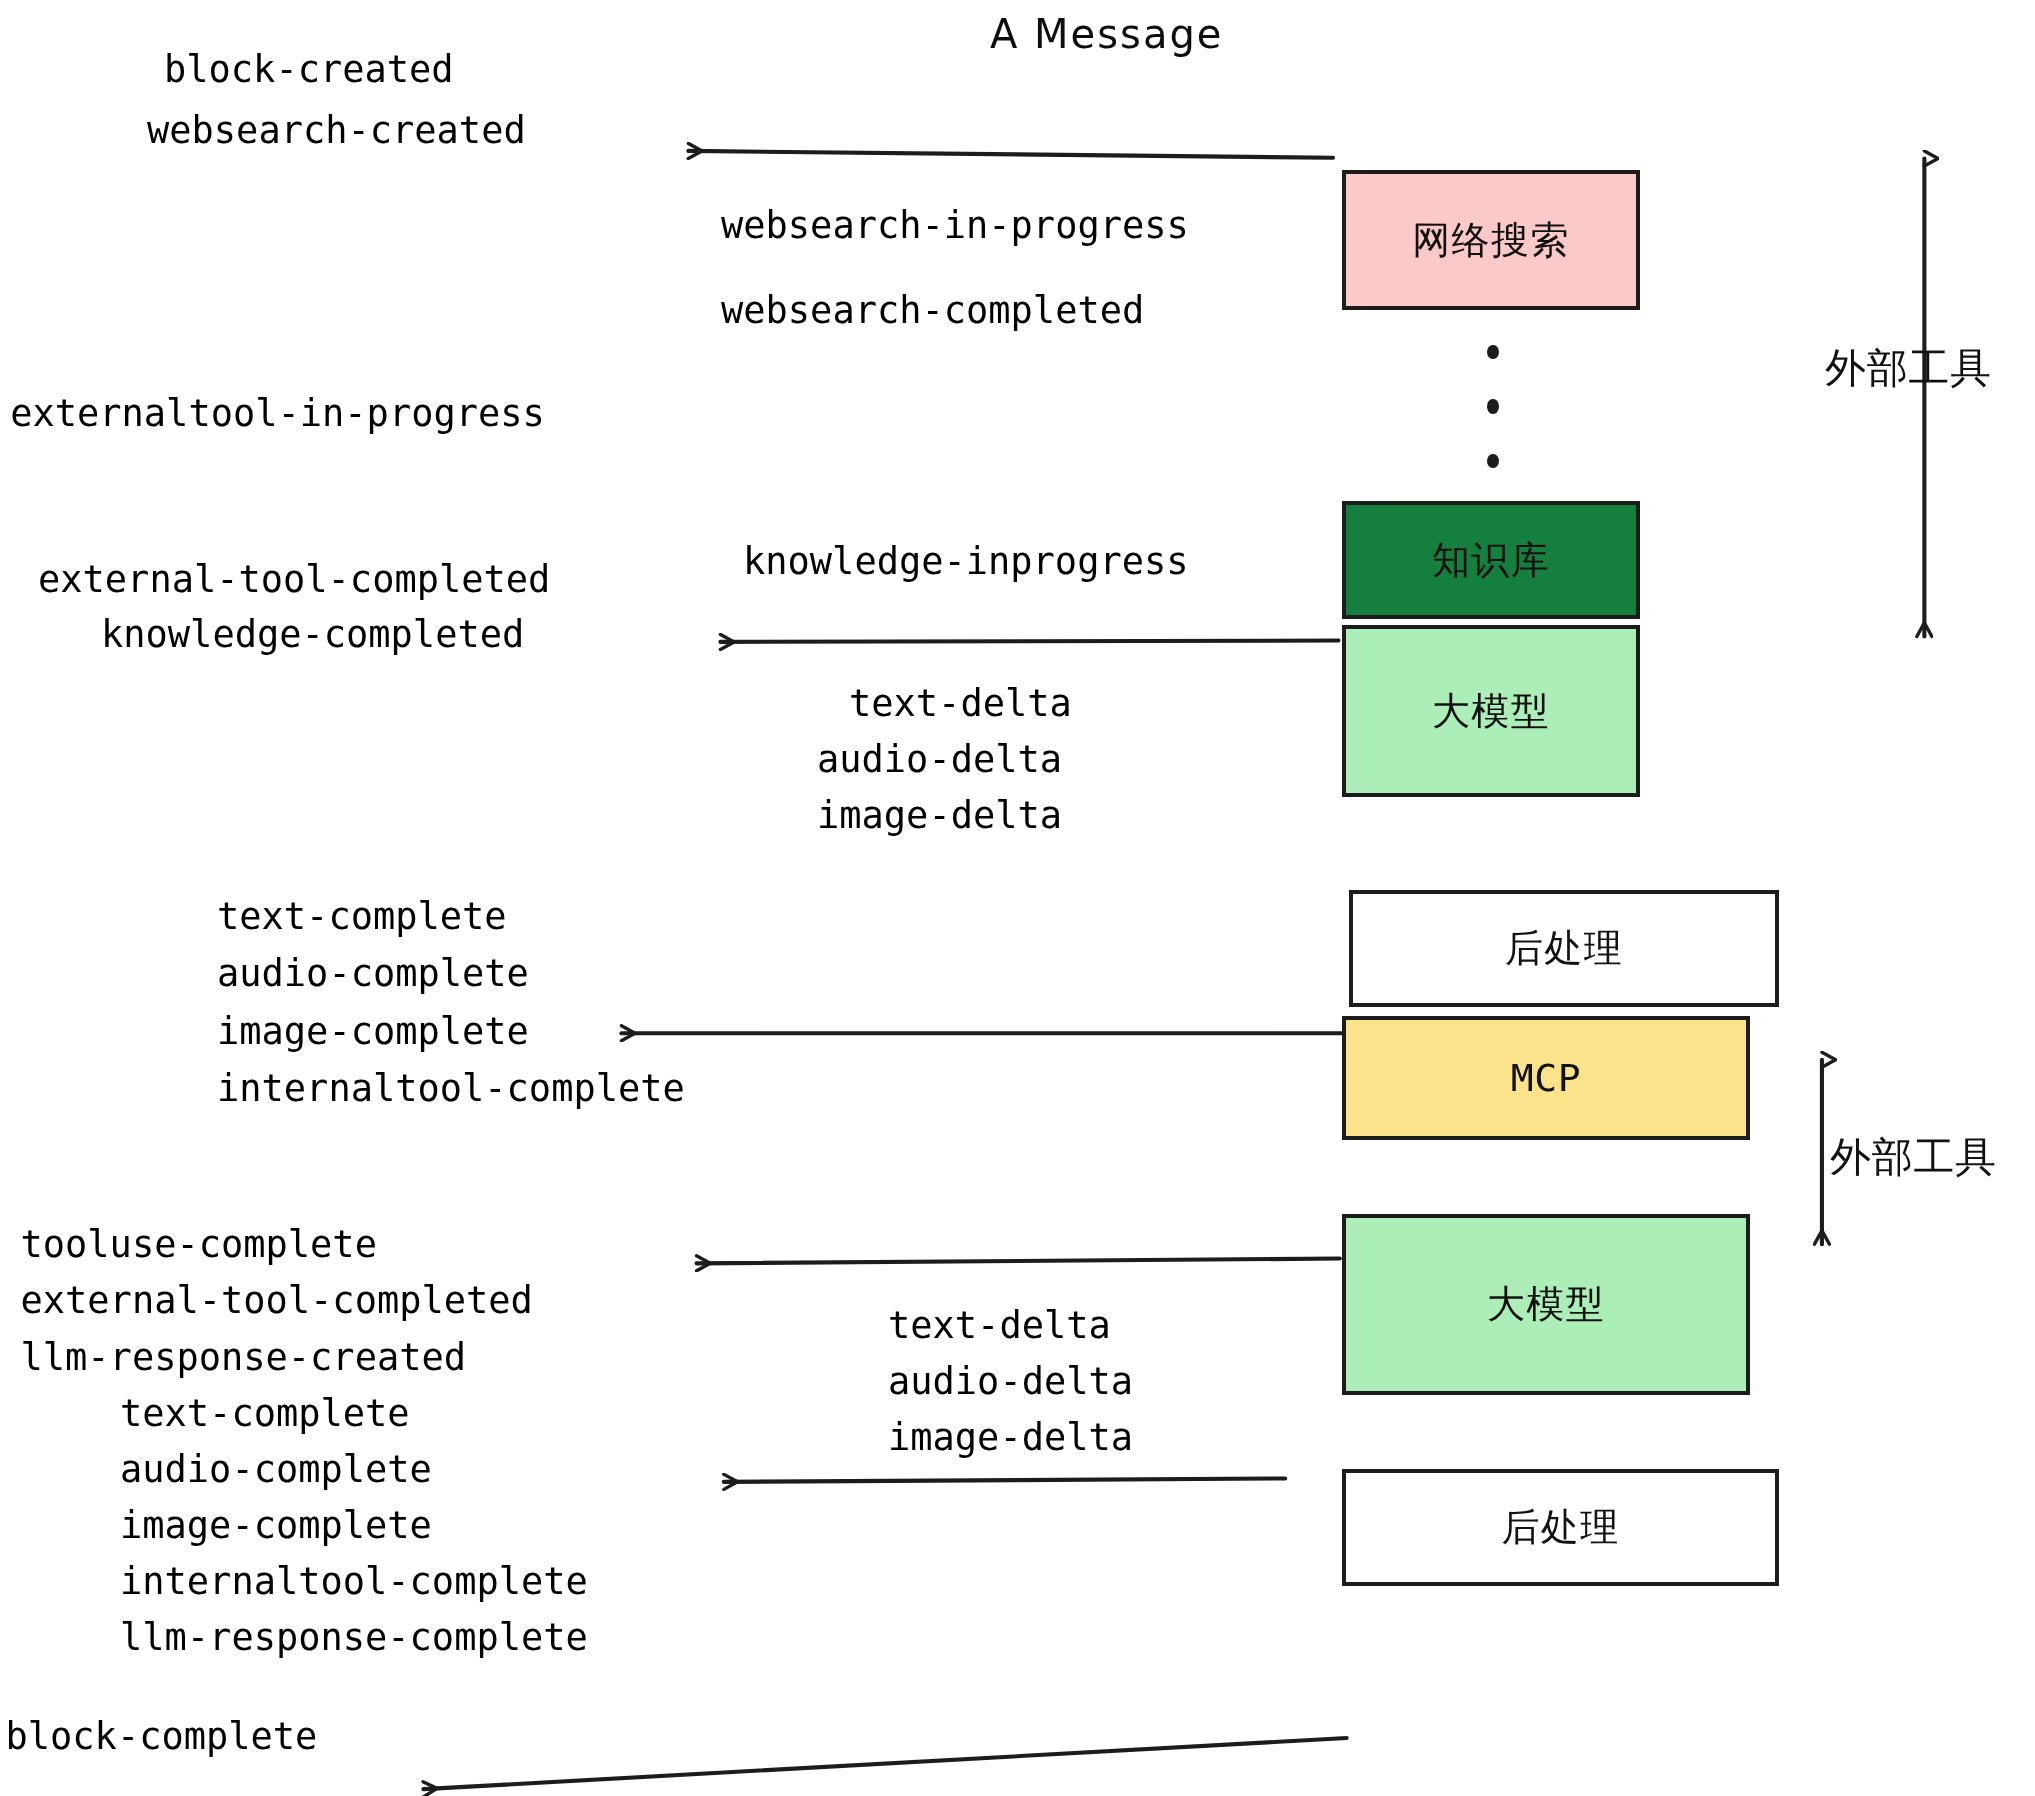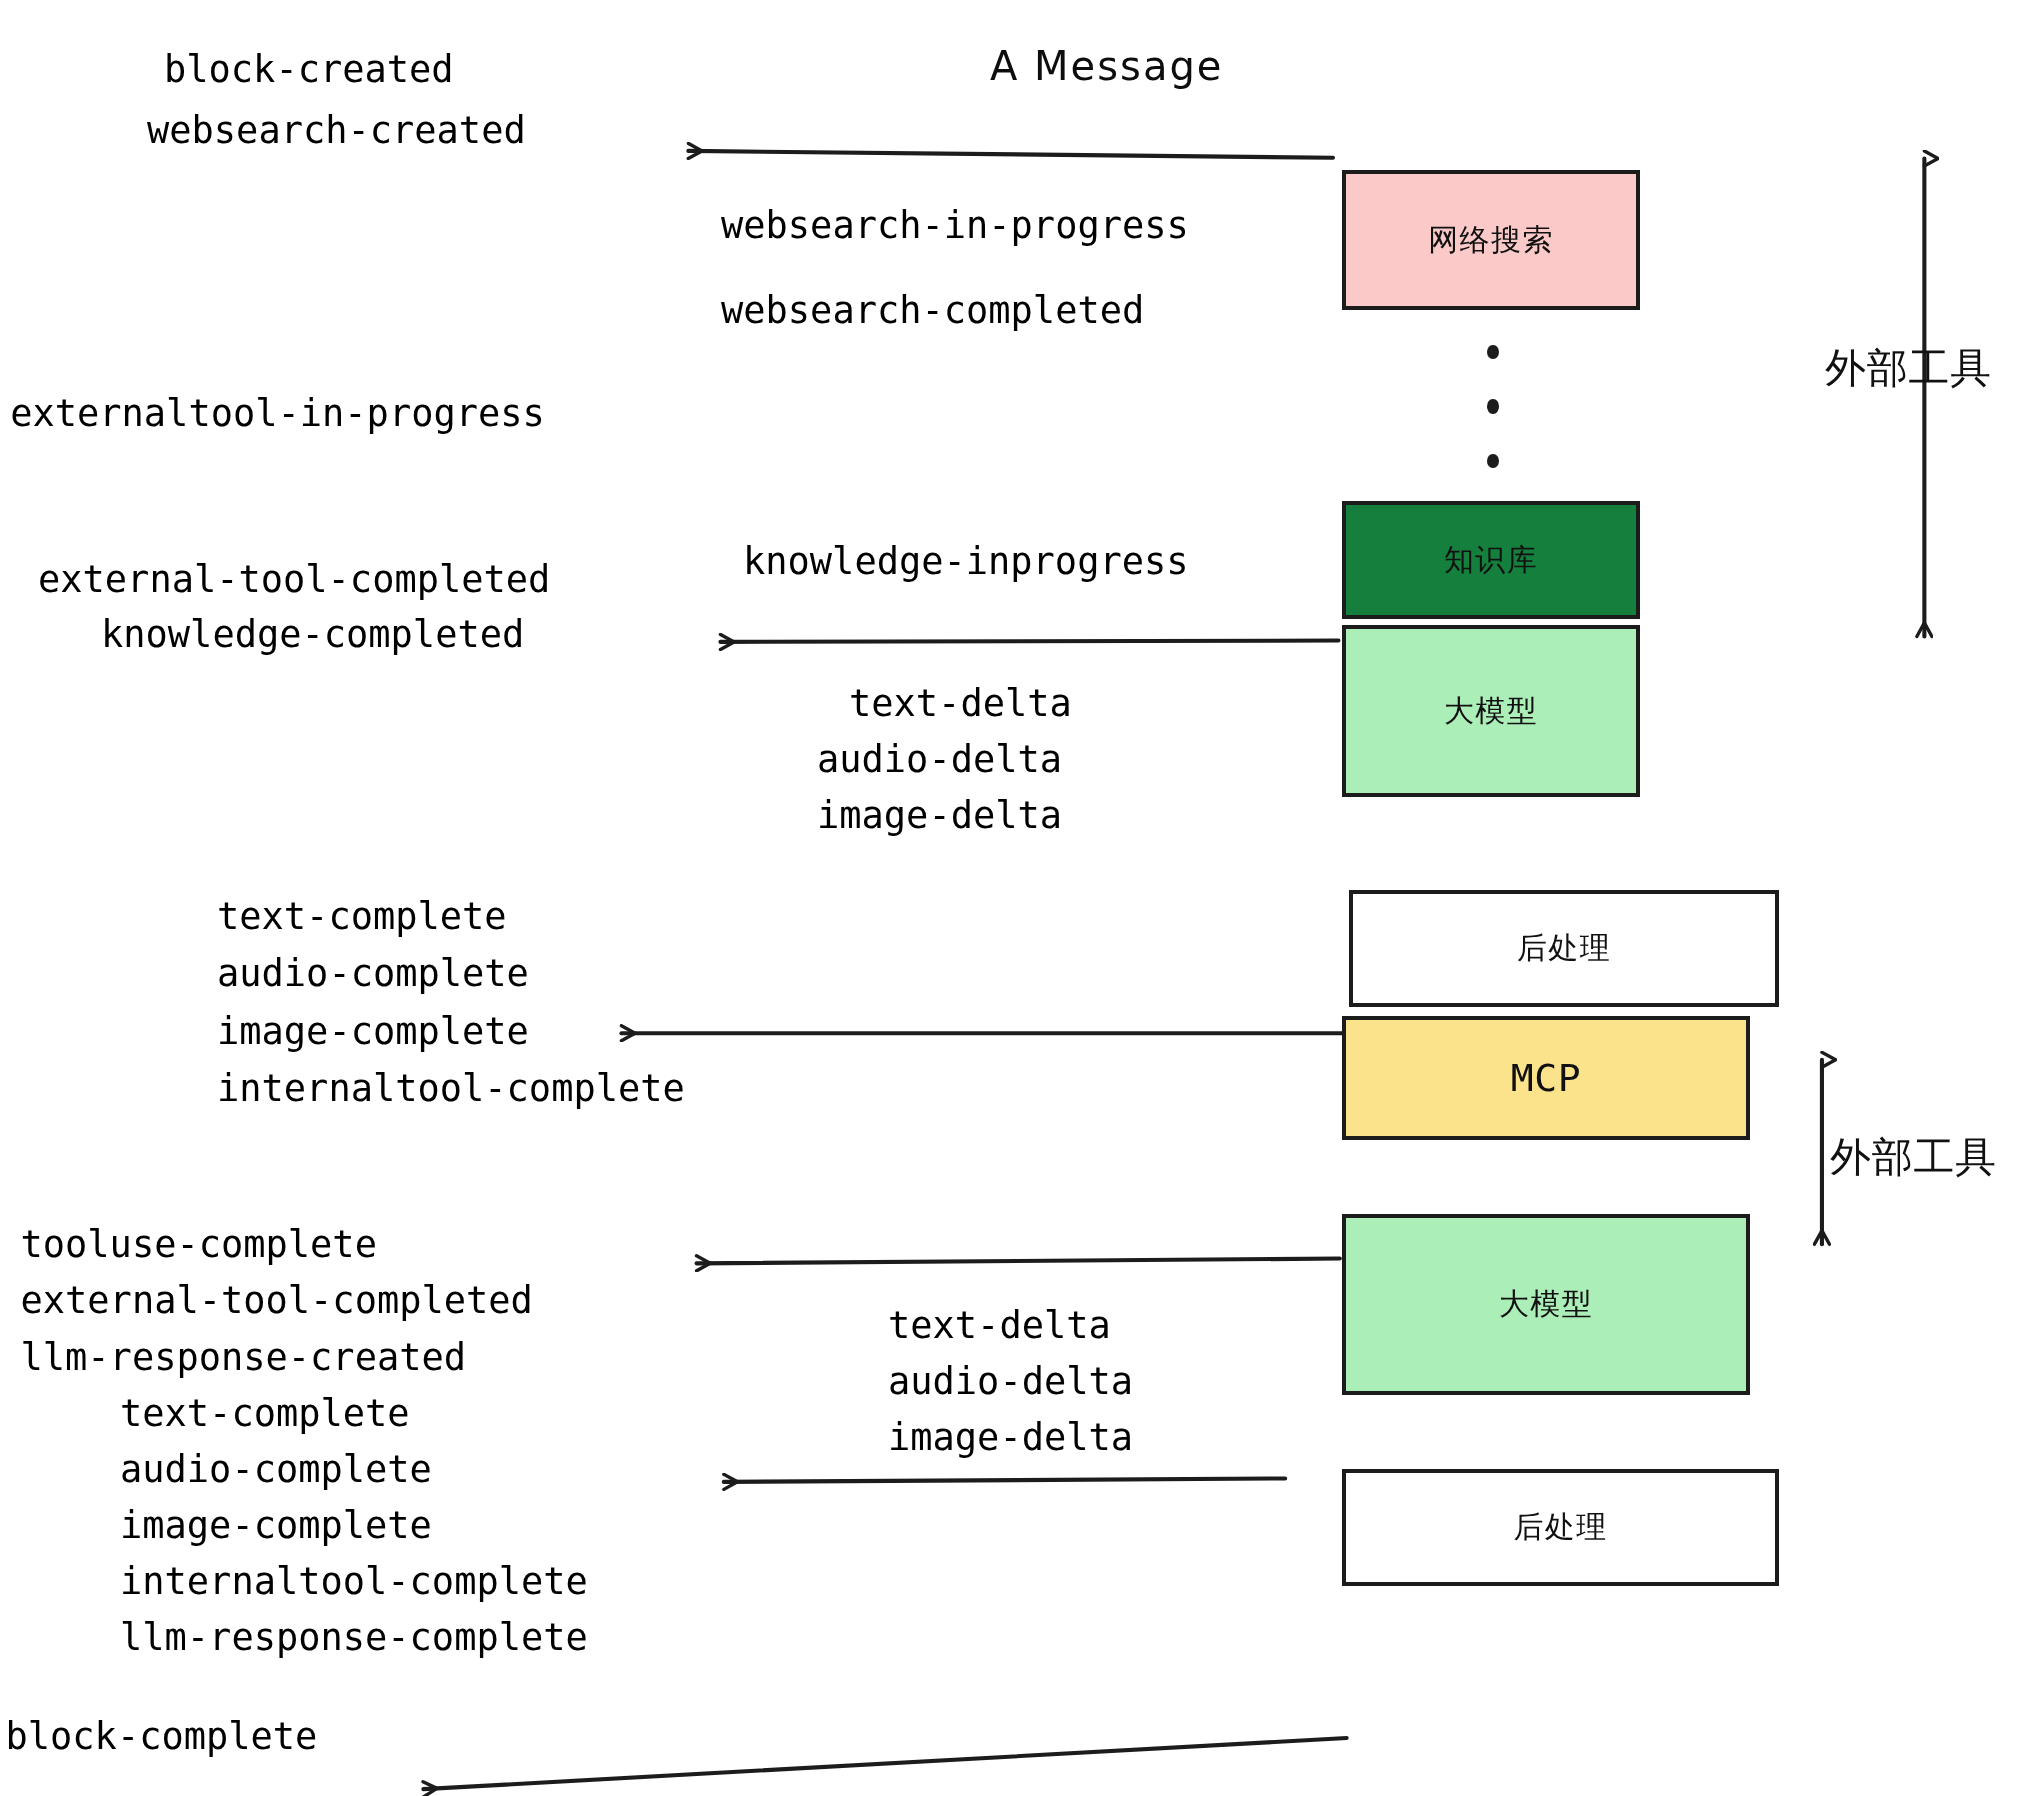--- a/index.html
+++ b/index.html
@@ -38,21 +38,21 @@
   .node{
     position:absolute;
     box-sizing:border-box;
     border:4.1px solid #1c1c1c;
     display:flex;
     align-items:center;
     justify-content:center;
     font-family:"DejaVu Sans","Liberation Sans",sans-serif;
     color:#111111;
   }
-  .node-cn{ font-size:30px; letter-spacing:1.4px; }
+  .node-cn{ font-size:38px; letter-spacing:1.4px; }
   .node-en{
     font-size:38px;
     font-family:"DejaVu Sans Mono","Liberation Mono",monospace;
     letter-spacing:0.7px;
   }
   .side-label{
     position:absolute;
     font-family:"DejaVu Sans","Liberation Sans",sans-serif;
     font-size:41px;
     color:#111111;
@@ -98,21 +98,21 @@
 
     <path d="M1882,2165 L1060,2170" stroke="#1c1c1c" stroke-width="6" fill="none" stroke-linecap="round" marker-end="url(#ah)"></path>
 
     <path d="M1972,2545 L620,2620" stroke="#1c1c1c" stroke-width="6" fill="none" stroke-linecap="round" marker-end="url(#ah)"></path>
 
     <path d="M2818,232 L2818,932" stroke="#1c1c1c" stroke-width="6" fill="none" stroke-linecap="round" marker-start="url(#ahu)" marker-end="url(#ah)"></path>
 
     <path d="M2668,1552 L2668,1822" stroke="#1c1c1c" stroke-width="6" fill="none" stroke-linecap="round" marker-start="url(#ahu)" marker-end="url(#ah)"></path>
   </svg>
 
-  <div class="title" style="left:990px;top:11px;margin-top:32px;">A Message</div>
+  <div class="title" style="left:990px;top:11px;">A Message</div>
 
   <div class="dots" style="left:1486px;top:345px;width:13.7px;height:123px;">
     <i></i>
     <i></i>
     <i></i>
   </div>
 
   <div class="node node-cn" style="left:1342px;top:170px;width:298px;height:140px;background:#FCC9C9;">
     <span>网络搜索</span>
   </div>

